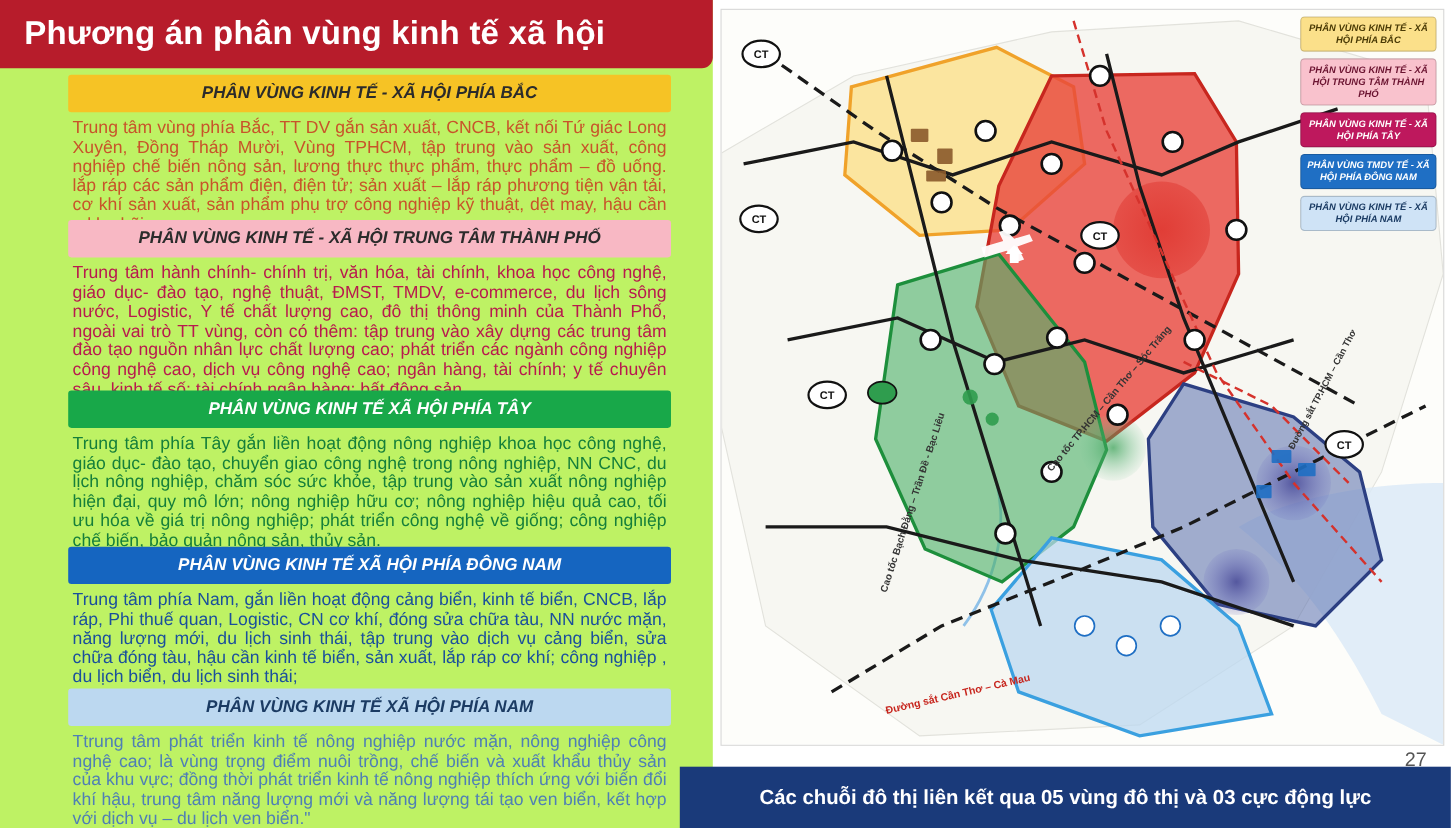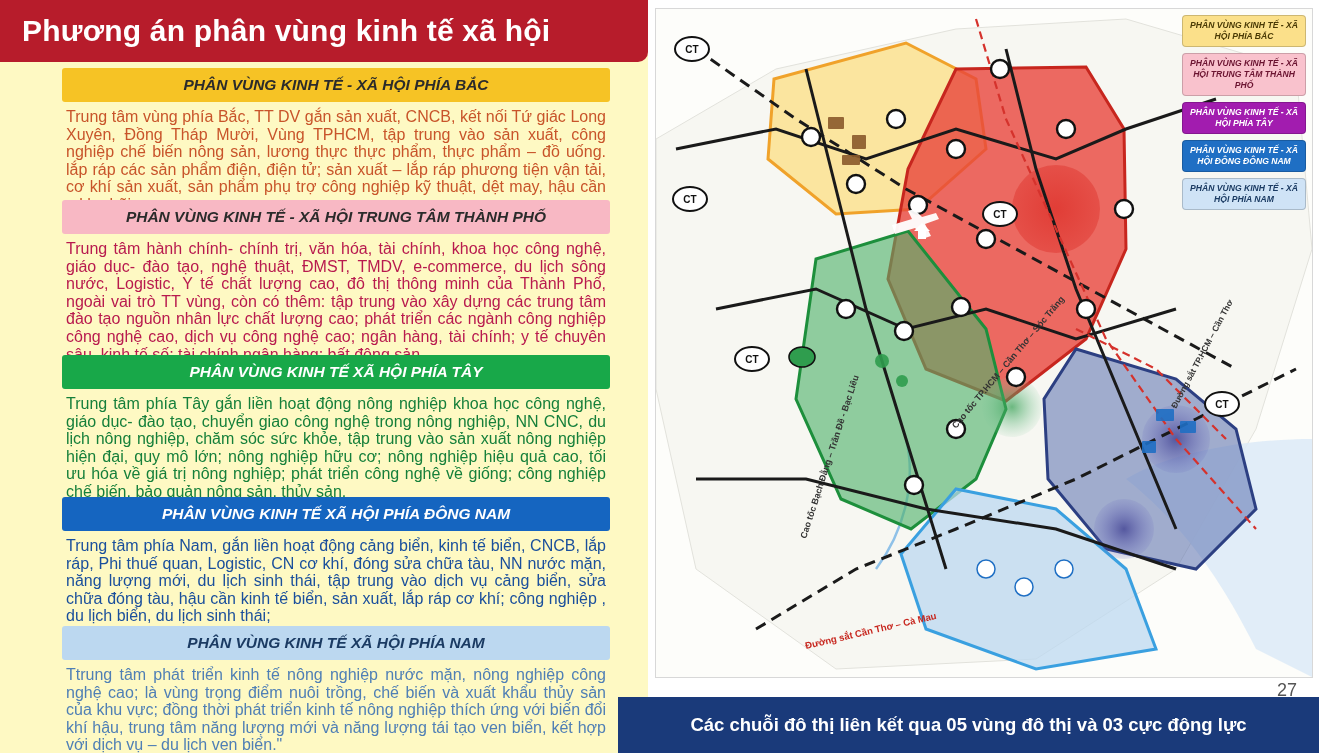--- a/index.html
+++ b/index.html
@@ -6,21 +6,21 @@
   body{
     width:1319px;height:753px;
     background:#ffffff;
     font-family:"Liberation Sans", sans-serif;
     overflow:hidden;
     position:relative;
   }
   
   #left-panel{
     position:absolute;left:0;top:0;width:648px;height:753px;
-    background:#fef9c3;
+    background:#bef264;
   }
   #title-bar{
     position:absolute;left:0;top:0;width:648px;height:62px;
     background:#b71c2b;
     border-bottom-right-radius:10px;
   }
   #title-bar .title-text{
     color:#ffffff;font-size:30px;font-weight:bold;
     line-height:62px;padding-left:22px;letter-spacing:.2px;
     white-space:nowrap;
@@ -60,21 +60,21 @@
   }
   
   #legend{position:absolute;right:6px;top:6px;width:124px;z-index:40;}
   .legend-item{
     margin-bottom:6px;border-radius:4px;padding:4px 4px;
     font-size:8.6px;font-weight:bold;font-style:italic;text-align:center;
     line-height:11px;border:1px solid rgba(0,0,0,.18);
   }
   .lg-north{background:#fbe08a;color:#4a3a05;}
   .lg-center{background:#f9c2cd;color:#6b1431;}
-  .lg-west{background:#a21caf;color:#ffffff;}
+  .lg-west{background:#be185d;color:#ffffff;}
   .lg-southeast{background:#1f6fc4;color:#ffffff;}
   .lg-south{background:#cfe3f6;color:#1b3b63;}
   #page-num{
     position:absolute;right:22px;top:676px;font-size:18px;color:#555;
   }
   #caption-bar{
     position:absolute;left:618px;top:697px;width:701px;height:56px;
     background:#1a3a7a;
   }
   #caption-bar .cap-text{
@@ -238,21 +238,21 @@
 
       <g fill="#ffffff">
         <path d="M236,216 l20,-6 l-4,-8 l6,-2 l8,8 l14,-4 l3,6 l-14,5 l6,12 l-6,2 l-10,-10 l-20,6 z" opacity=".95"></path>
       </g>
     </svg>
 
     <div id="legend">
       <div class="legend-item lg-north">PHÂN VÙNG KINH TẾ - XÃ HỘI PHÍA BẮC</div>
       <div class="legend-item lg-center">PHÂN VÙNG KINH TẾ - XÃ HỘI TRUNG TÂM THÀNH PHỐ</div>
       <div class="legend-item lg-west">PHÂN VÙNG KINH TẾ - XÃ HỘI PHÍA TÂY</div>
-      <div class="legend-item lg-southeast">PHÂN VÙNG KINH TẾ - XÃ HỘI ĐÔNG ĐÔNG NAM</div>
+      <div class="legend-item lg-southeast">PHÂN VÙNG TMDV TẾ - XÃ HỘI PHÍA ĐÔNG NAM</div>
       <div class="legend-item lg-south">PHÂN VÙNG KINH TẾ - XÃ HỘI PHÍA NAM</div>
     </div>
 
   </div>
 
   <div id="page-num">27</div>
 </div>
 
 <div id="caption-bar">
   <div class="cap-text">Các chuỗi đô thị liên kết qua 05 vùng đô thị và 03 cực động lực</div>

